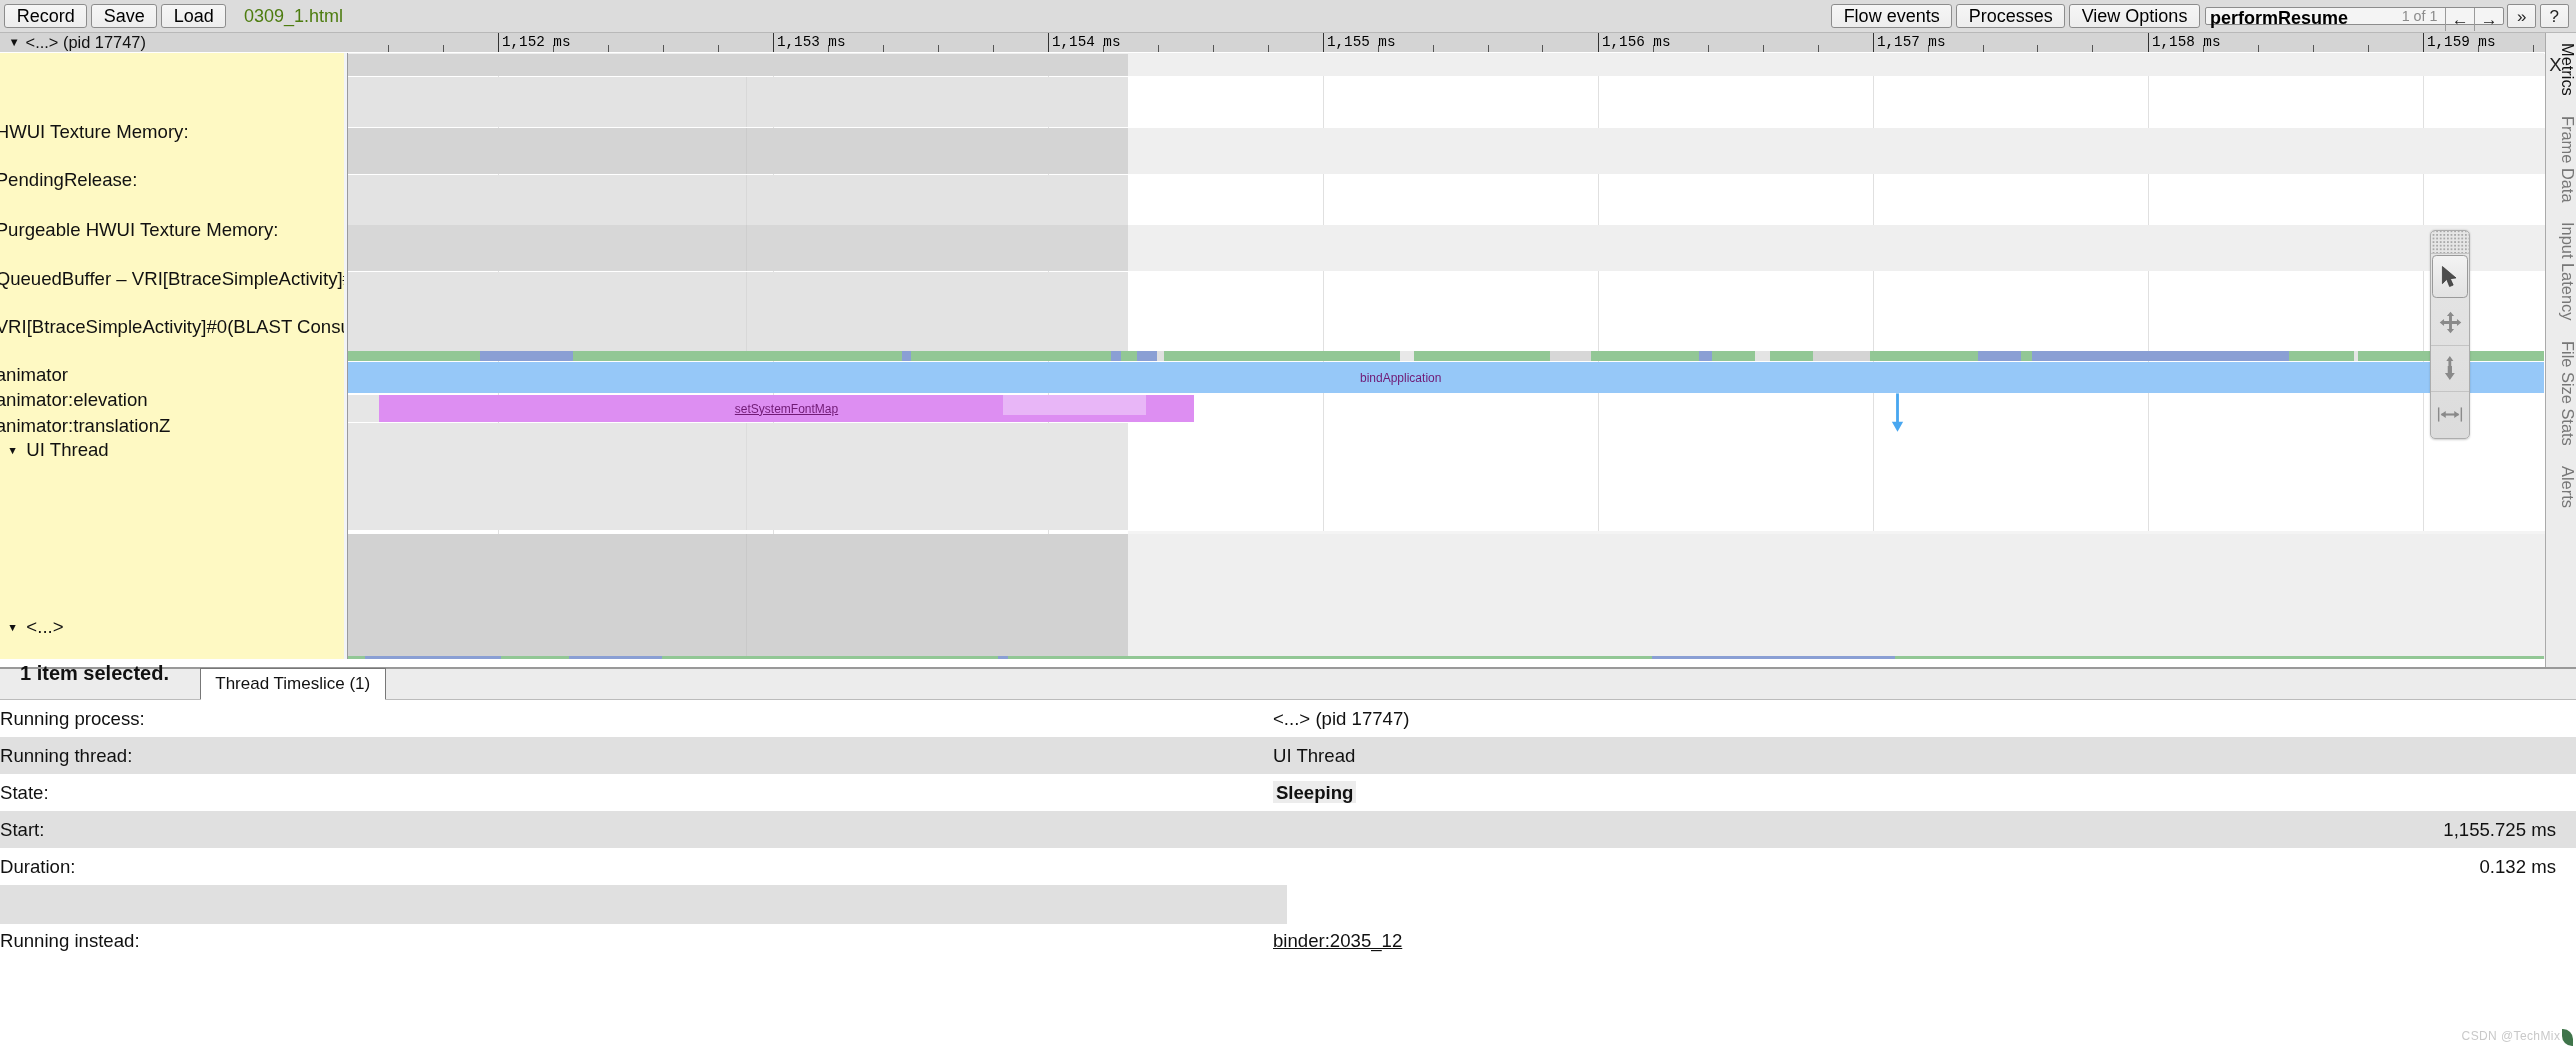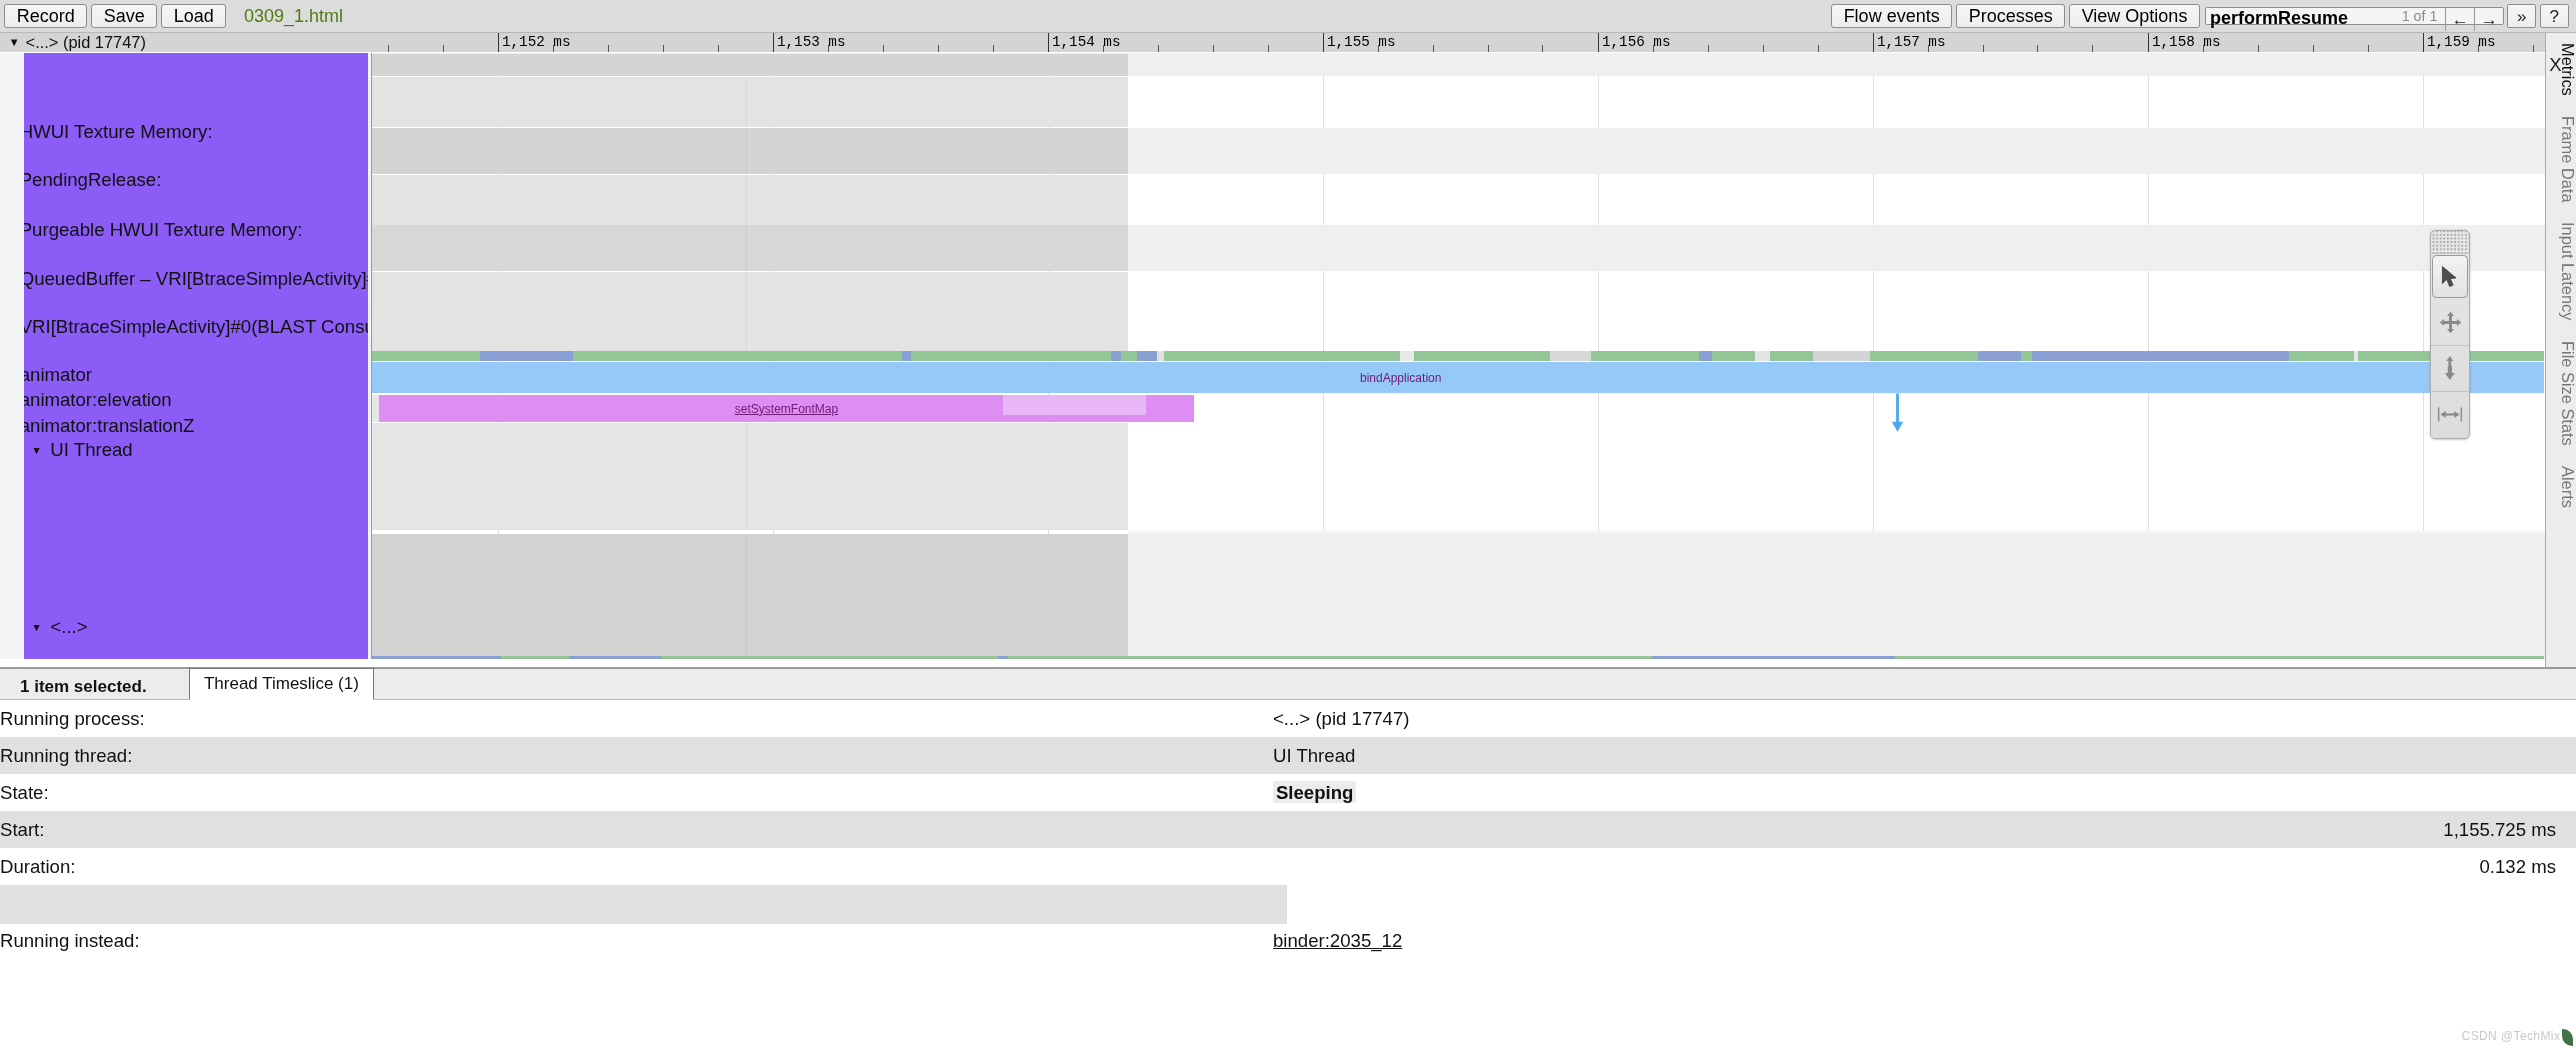--- a/index.html
+++ b/index.html
@@ -150,24 +150,23 @@
   
   .timeline {
     position: absolute; left: 0; top: 53px;
     width: 2545px; height: 606px;
     background: #f2f4f6;
     overflow: hidden;
   }
   .track-labels {
     position: absolute; left: 0; top: 0;
     width: 348px; height: 606px;
-    background: #8b5cf6;
+    background: #fef9c3;
     border-right: 1.4px solid #9a9a9a;
     overflow: hidden;
-    margin-left: 24px;
   }
   .track-label {
     position: absolute; left: 0;
     font-size: 18.6px; color: #111;
     white-space: nowrap;
     padding-left: 0px;
     line-height: 1;
   }
   .track-label.group { padding-left: 0; display: flex; align-items: center; }
   .track-label .tri { font-size: 10.7px; margin: 0 8.6px 0 7.2px; }
@@ -271,22 +270,22 @@
     border-top: 2.1px solid #999;
   }
   .details-head {
     height: 31px;
     background: #ececec;
     border-bottom: 0.7px solid #bbb;
     display: flex; align-items: flex-end;
     padding-left: 20px;
   }
   .sel-count {
-    font-size: 17px; font-weight: bold; color: #111;
-    padding-bottom: 2px; margin-right: 42px;
+    font-size: 20px; font-weight: bold; color: #111;
+    padding-bottom: 14px; margin-right: 31px;
     white-space: nowrap;
   }
   .dtab {
     background: #fff;
     border: 0.7px solid #777;
     border-bottom: 0.7px solid #fff;
     font-size: 17px;
     color: #111;
     padding: 4.3px 14.3px 5px 14.3px;
     cursor: pointer;

